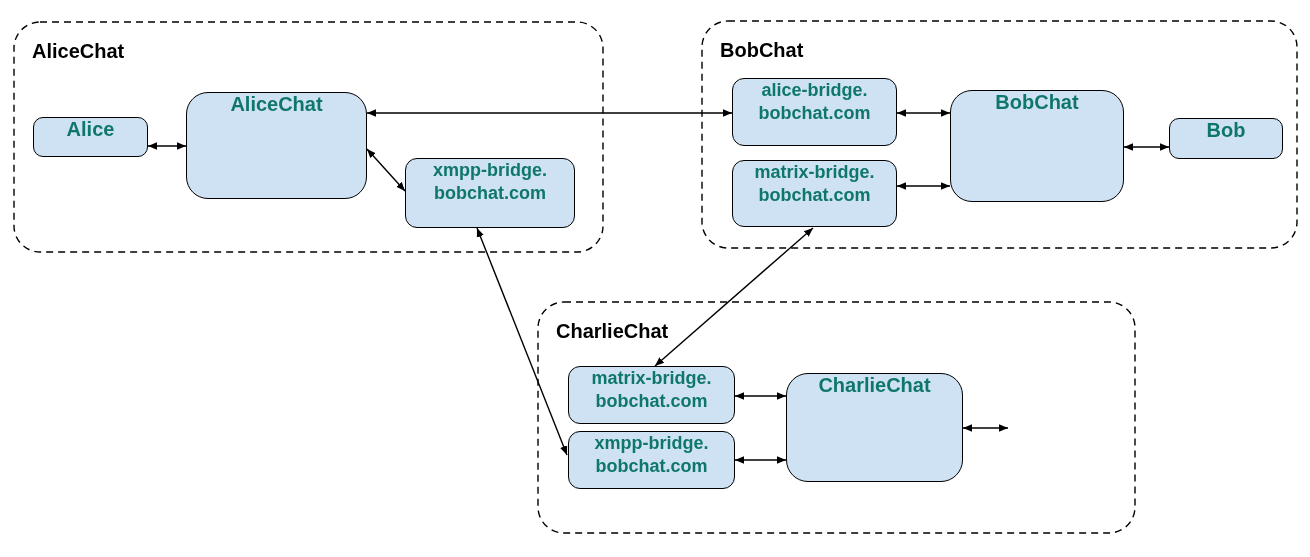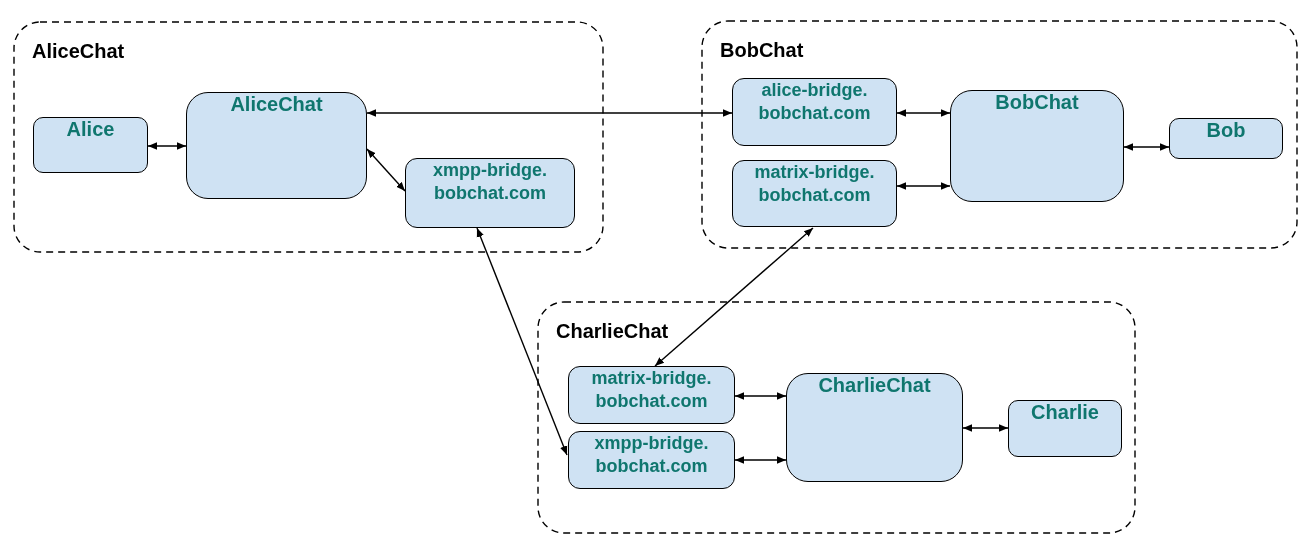--- a/index.html
+++ b/index.html
@@ -84,21 +84,21 @@
   </div>
 
   <div class="group" style="left:702px; top:21px; width:595px; height:227px;">
     <div class="group-title">BobChat</div>
   </div>
 
   <div class="group" style="left:538px; top:302px; width:597px; height:231px;">
     <div class="group-title">CharlieChat</div>
   </div>
 
-  <div class="node r-small" style="left:33px; top:117px; width:115px; height:56px;">
+  <div class="node r-small" style="left:33px; top:117px; width:115px; height:40px;">
     <span class="node-label">Alice</span>
   </div>
   <div class="node r-big" style="left:186px; top:92px; width:181px; height:107px;">
     <span class="node-label">AliceChat</span>
   </div>
   <div class="node r-mid" style="left:405px; top:158px; width:170px; height:70px;">
     <div class="bridge-label">
       <span>xmpp-bridge.</span><br>
       <span>bobchat.com</span>
     </div>
@@ -131,17 +131,14 @@
   </div>
   <div class="node r-mid" style="left:568px; top:431px; width:167px; height:58px;">
     <div class="bridge-label">
       <span>xmpp-bridge.</span><br>
       <span>bobchat.com</span>
     </div>
   </div>
   <div class="node r-big" style="left:786px; top:373px; width:177px; height:109px;">
     <span class="node-label">CharlieChat</span>
   </div>
-  <div class="node r-small" style="left:1008px; top:400px; width:114px; height:57px;">
-    <span class="node-label">Charlie</span>
-  </div>
 
 </div>
 
 </body></html>

